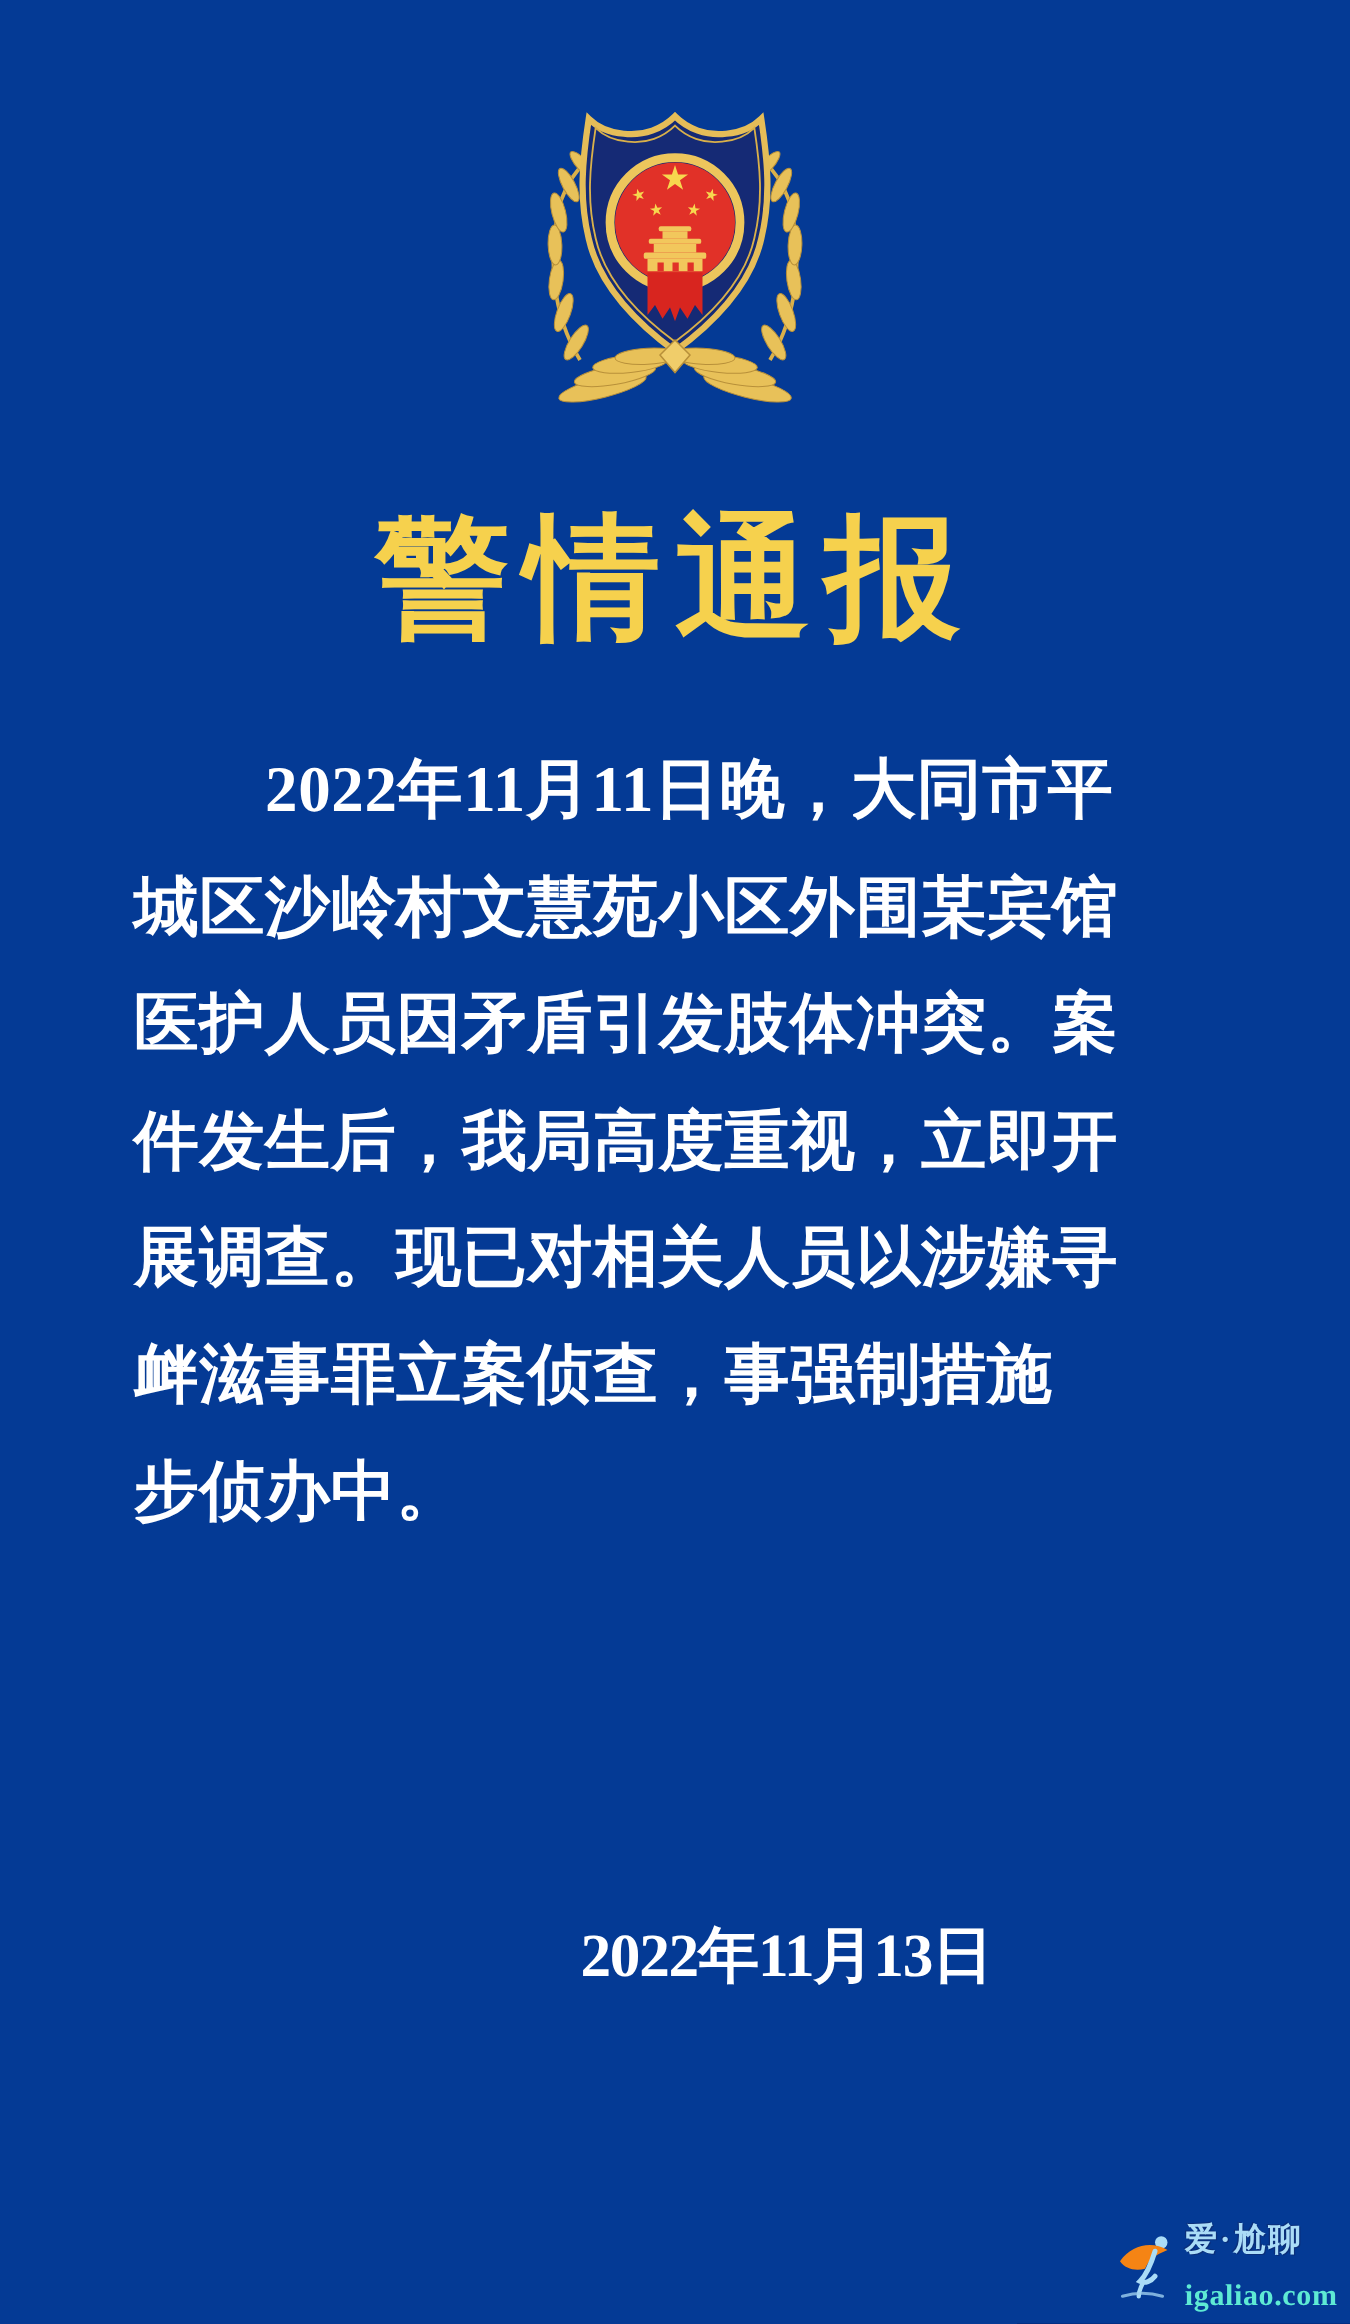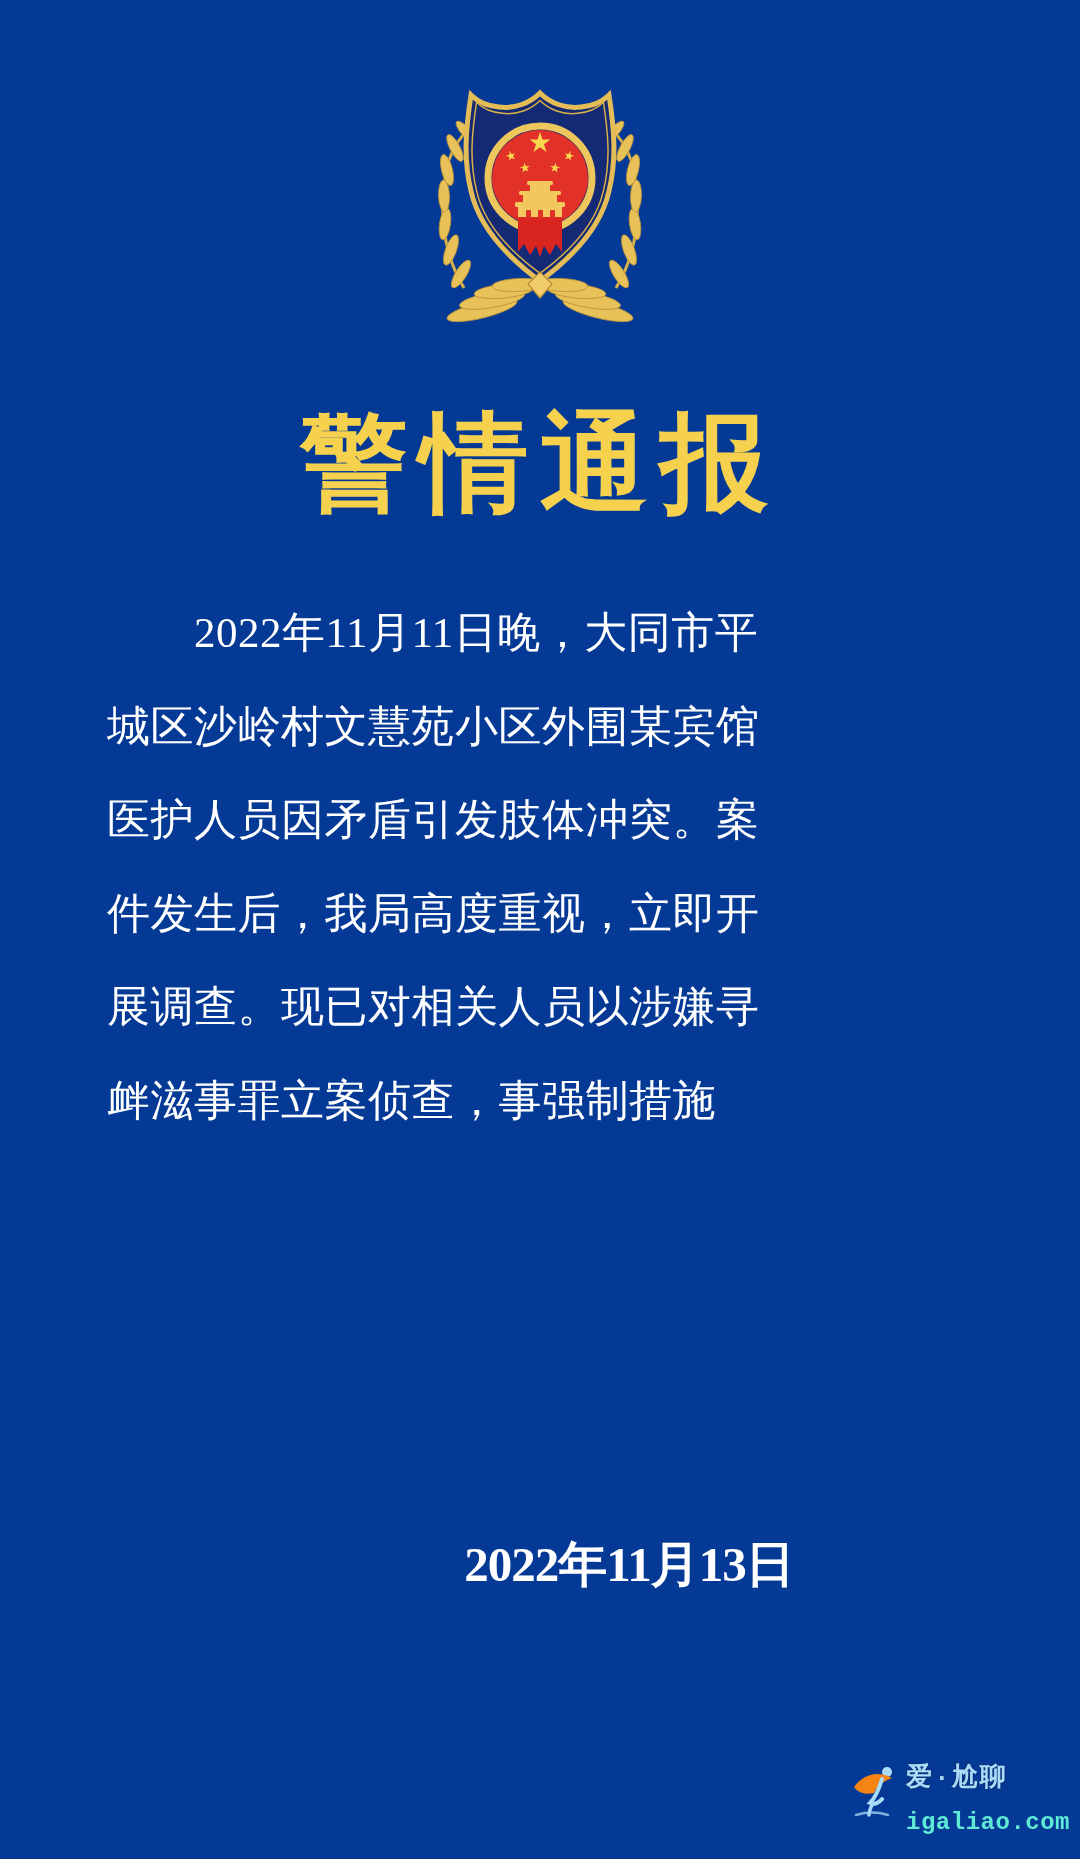--- a/index.html
+++ b/index.html
@@ -24,45 +24,46 @@
     line-height:132px;
     font-weight:700;
     letter-spacing:12px;
     color:#f6d14d;
   }
   .body-text{
     position:absolute;
     left:107px;top:586px;
     width:866px;
     color:#ffffff;
-    font-size:43px;
-    font-weight:400;
+    font-size:52px;
+    font-weight:700;
     letter-spacing:0.5px;
   }
   .body-line{
     height:93.5px;
     line-height:93.5px;
     white-space:nowrap;
   }
   .signature{
     position:absolute;
     left:349px;top:1517px;
     width:560px;
     text-align:center;
     color:#ffffff;
     font-size:49px;
     font-weight:700;
     letter-spacing:-1px;
   }
   .signature div{height:96px;line-height:96px;white-space:nowrap;}
   .watermark{
     position:absolute;
-    right:10px;bottom:24px;
+    right:10px;bottom:10px;
     display:flex;
-    font-family:Liberation Mono, monospace;
+    align-items:center;
+    font-family:Liberation Serif, serif;
   }
   .wm-logo{width:50px;height:54px;margin-right:4px;}
   .wm-texts{display:flex;flex-direction:column;line-height:1;}
   .wm-brand{
     font-size:26px;font-weight:700;
     color:#aadcf7;
     letter-spacing:2px;
     text-shadow:1px 1px 0 #0b2f7a, -1px -1px 0 #0b2f7a;
   }
   .wm-domain{
@@ -174,20 +175,21 @@
 
   <div class="title">警情通报</div>
 
   <div class="body-text">
     <div class="body-line">　　2022年11月11日晚，大同市平</div>
     <div class="body-line">城区沙岭村文慧苑小区外围某宾馆</div>
     <div class="body-line">医护人员因矛盾引发肢体冲突。案</div>
     <div class="body-line">件发生后，我局高度重视，立即开</div>
     <div class="body-line">展调查。现已对相关人员以涉嫌寻</div>
     <div class="body-line">衅滋事罪立案侦查，事强制措施</div>
+    <div class="body-line">步侦办中。</div>
   </div>
 
   <div class="signature">
     <div>2022年11月13日</div>
   </div>
 
   <div class="watermark">
     <svg class="wm-logo" viewBox="0 0 50 54" aria-hidden="true">
       <circle cx="35" cy="7" r="5" fill="#aadcf7"></circle>
       <path d="M2 22 C 12 8, 28 6, 40 13 C 30 17, 25 21, 22 28 C 14 30, 6 28, 2 22 Z" fill="#f58414"></path>

